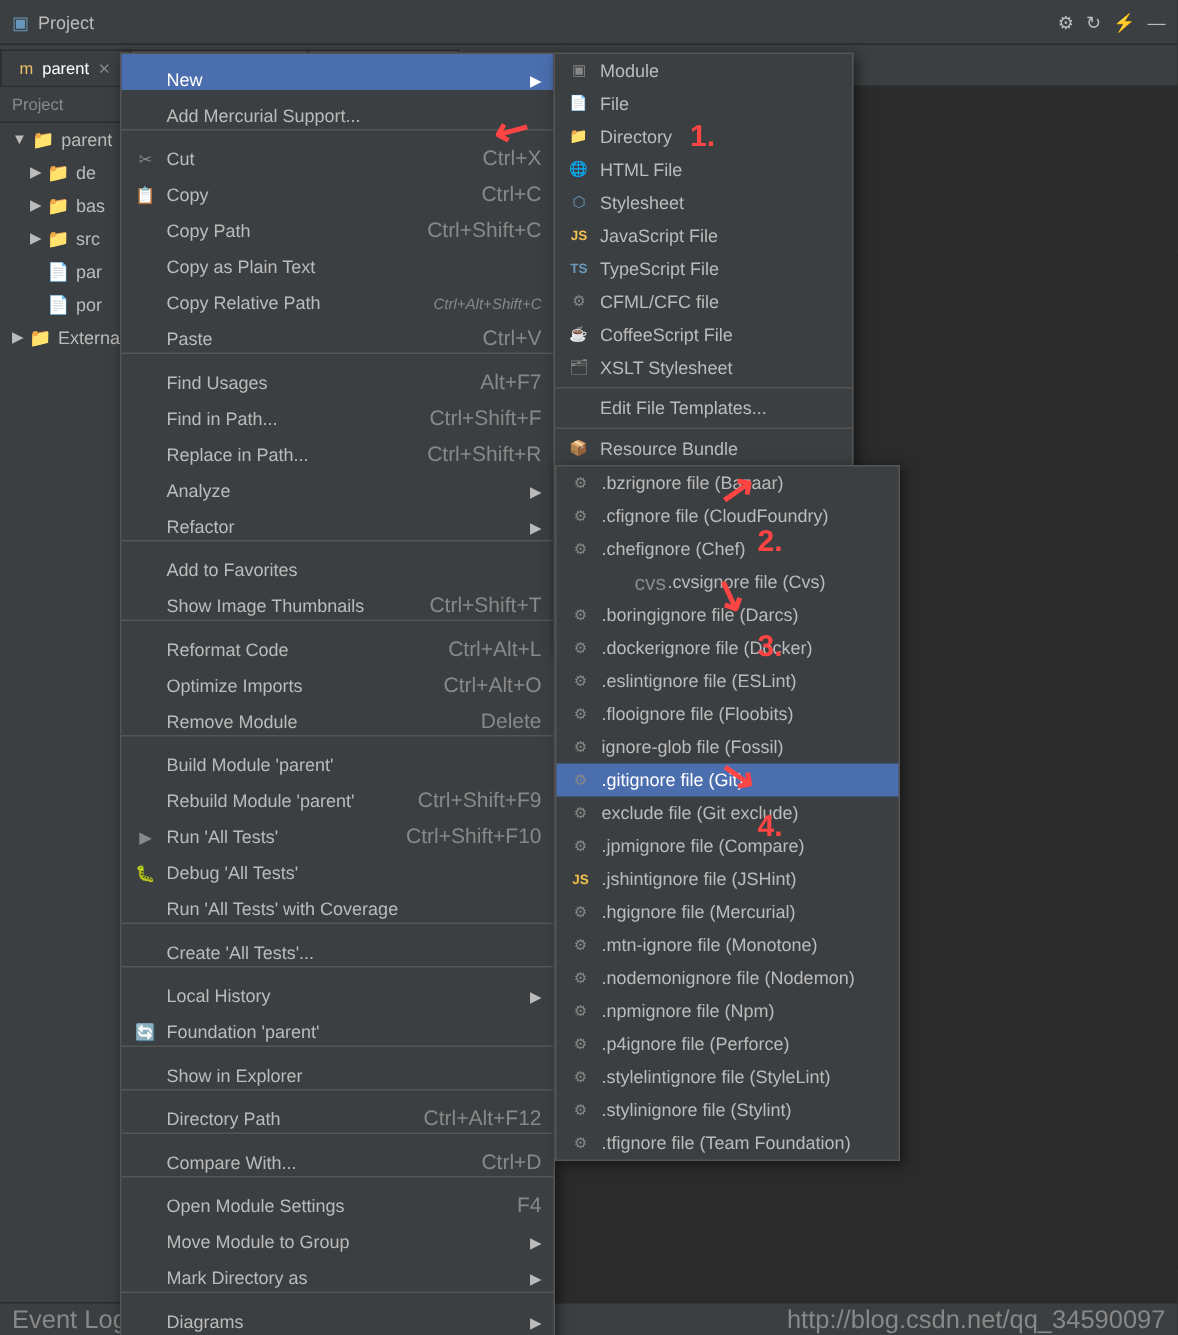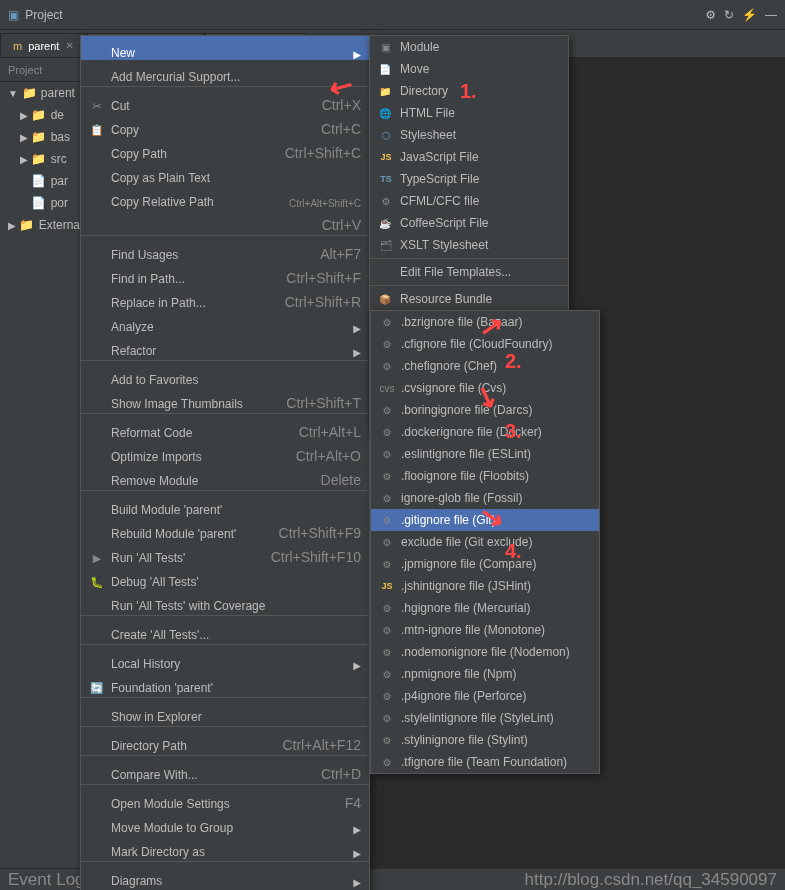--- a/index.html
+++ b/index.html
@@ -352,24 +352,25 @@
     <span class="label">Copy Path</span>
     <span class="shortcut">Ctrl+Shift+C</span>
   </div>
   <div class="menu-item">
     <span class="menu-icon"></span>
     <span class="label">Copy as Plain Text</span>
   </div>
   <div class="menu-item">
     <span class="menu-icon"></span>
     <span class="label">Copy Relative Path</span>
-    <span class="shortcut" style="font-size:10px;">Ctrl+Alt+Shift+C</span>
-  </div>
-  <div class="menu-item">
-    <span class="menu-icon"></span>
+    <span class="shortcut" style="font-size:10px;font-style:italic;">Ctrl+Alt+Shift+C</span>
+  </div>
+  <div class="menu-item">
+    <span class="menu-icon"></span>
+    <span class="label">Paste</span>
     <span class="shortcut">Ctrl+V</span>
   </div>
   <div class="menu-separator"></div>
   <div class="menu-item">
     <span class="menu-icon"></span>
     <span class="label">Find Usages</span>
     <span class="shortcut">Alt+F7</span>
   </div>
   <div class="menu-item">
     <span class="menu-icon"></span>
@@ -501,21 +502,21 @@
 
 </div>
 
 <div class="submenu-new" style="top: 35px; left: 369px;">
   <div class="submenu-item">
     <span class="sub-icon icon-module">▣</span>
     <span>Module</span>
   </div>
   <div class="submenu-item">
     <span class="sub-icon">📄</span>
-    <span>Move</span>
+    <span>File</span>
   </div>
   <div class="submenu-item">
     <span class="sub-icon">📁</span>
     <span>Directory</span>
   </div>
   <div class="submenu-item">
     <span class="sub-icon">🌐</span>
     <span>HTML File</span>
   </div>
   <div class="submenu-item">
@@ -586,21 +587,21 @@
   </div>
   <div class="submenu-item">
     <span class="sub-icon">⚙</span>
     <span>.cfignore file (CloudFoundry)</span>
   </div>
   <div class="submenu-item">
     <span class="sub-icon">⚙</span>
     <span>.chefignore (Chef)</span>
   </div>
   <div class="submenu-item">
-    <span class="sub-icon" style="font-size:10px; color:#888;">cvs</span>
+    <span class="sub-icon" style="font-size:14px; color:#888;margin-left:44px;">cvs</span>
     <span>.cvsignore file (Cvs)</span>
   </div>
   <div class="submenu-item">
     <span class="sub-icon">⚙</span>
     <span>.boringignore file (Darcs)</span>
   </div>
   <div class="submenu-item">
     <span class="sub-icon">⚙</span>
     <span>.dockerignore file (Docker)</span>
   </div>

